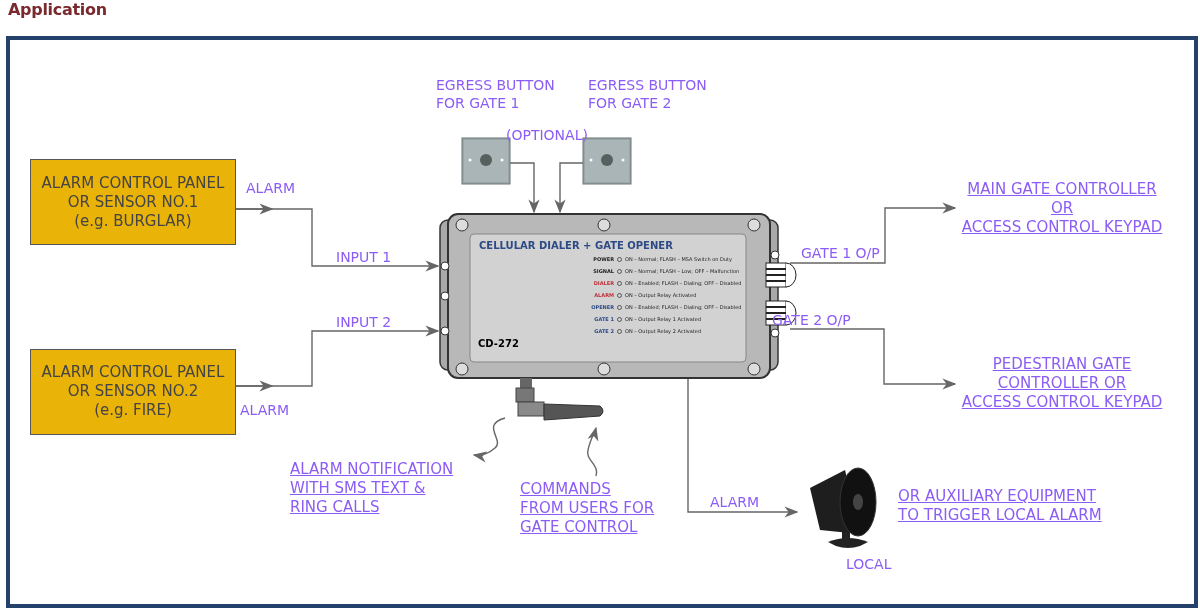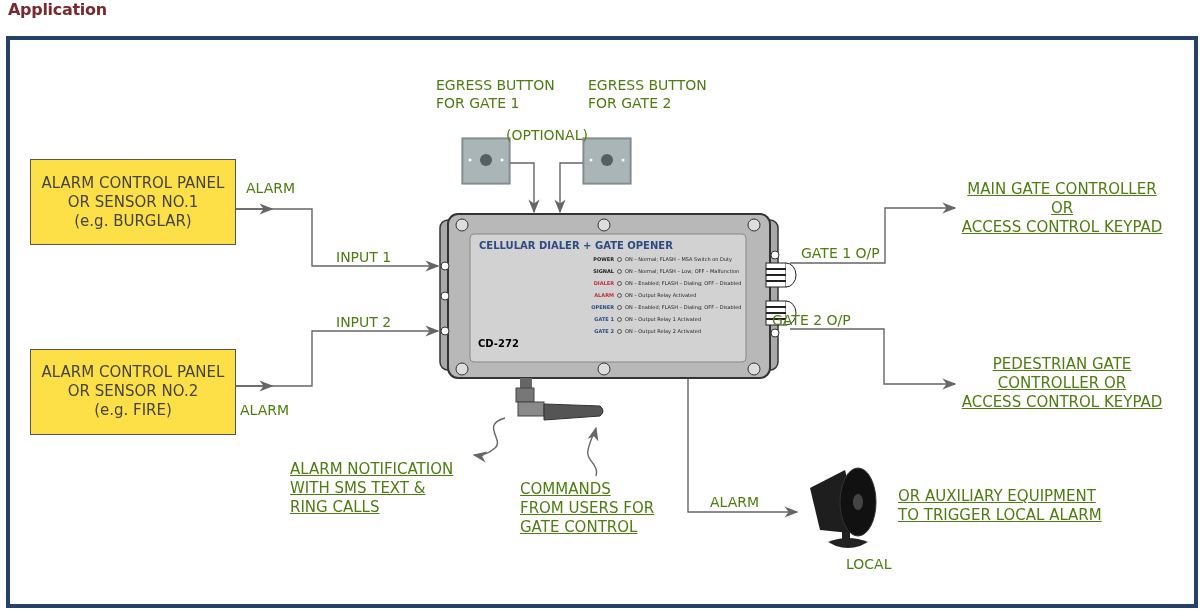--- a/index.html
+++ b/index.html
@@ -1,23 +1,23 @@
 <!DOCTYPE html>
 <html><head>
 <meta charset="utf-8">
 <style>
   html,body{margin:0;padding:0;background:#fff;}
   body{width:1200px;height:610px;position:relative;overflow:hidden;font-family:"DejaVu Sans",sans-serif;}
   .title{position:absolute;left:8px;top:0;font-size:16px;font-weight:bold;color:#7a2a2e;letter-spacing:-0.3px;}
   .frame{position:absolute;left:6px;top:36px;width:1184px;height:564px;border:4px solid #24406b;box-sizing:content-box;}
   svg.main{position:absolute;left:0;top:0;}
-  .lbl{position:absolute;color:#4d7c0f;font-size:14px;line-height:18px;white-space:nowrap;}
+  .lbl{position:absolute;color:#8b5cf6;font-size:14px;line-height:18px;white-space:nowrap;}
   .c{text-align:center;}
   .big{font-size:15px;line-height:19px;text-decoration:underline;}
-  .box{position:absolute;border:1px solid #555;background:#fde047;}
+  .box{position:absolute;border:1px solid #555;background:#eab308;}
   .boxtxt{position:absolute;left:0;right:0;text-align:center;color:#444;font-size:15px;line-height:19px;}
   .panel-title{position:absolute;font-size:10px;font-weight:bold;color:#2d4a85;}
   .model{position:absolute;font-size:10px;font-weight:bold;color:#000000;}
   .led-row{position:absolute;font-size:5px;color:#222;white-space:nowrap;display:flex;align-items:center;}
   .led-row .n{width:26px;text-align:right;font-weight:bold;margin-right:3px;}
   .led-row .o{width:5px;height:5px;border:1px solid #555;border-radius:50%;margin-right:3px;box-sizing:border-box;}
 </style>
 </head>
 <body>
 

